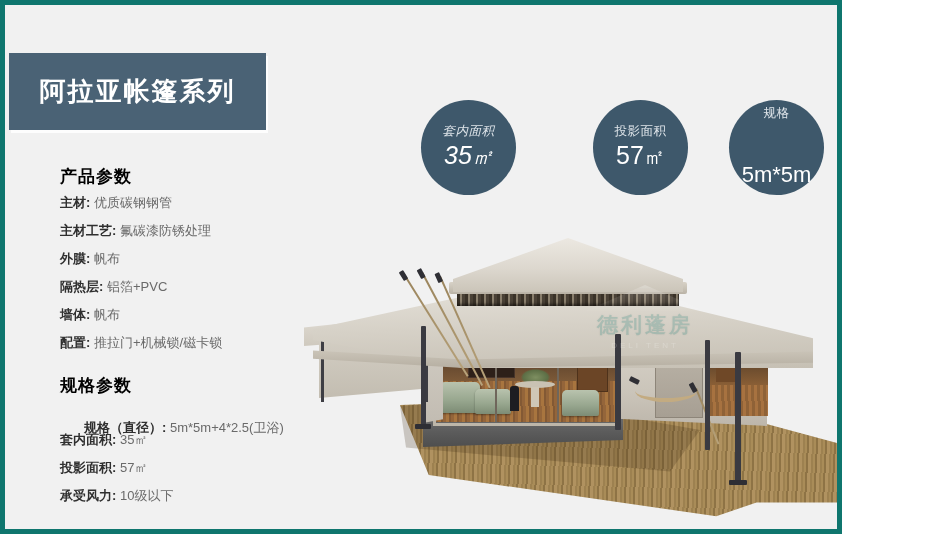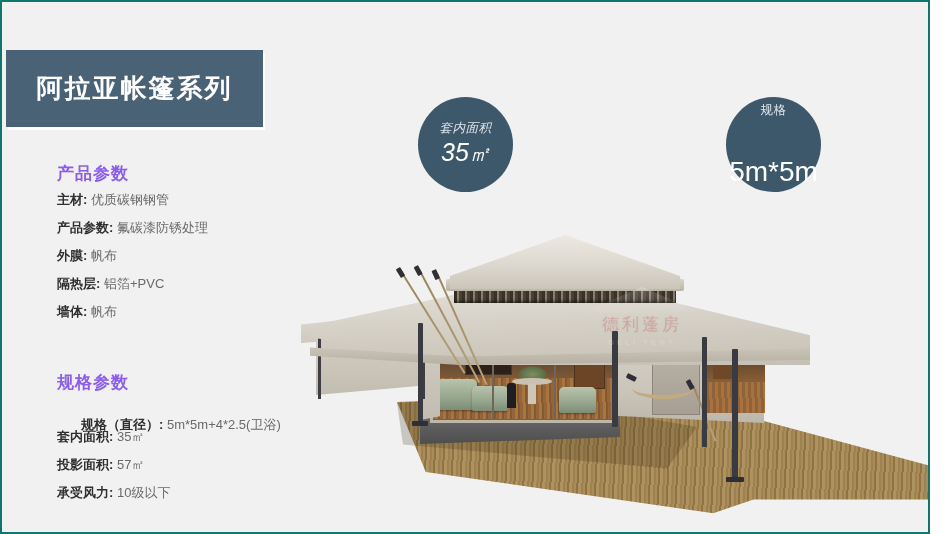--- a/index.html
+++ b/index.html
@@ -4,23 +4,23 @@
 <style>
   html,body{margin:0;padding:0;}
   body{
     width:950px;height:534px;
     background:#ffffff;
     font-family:"Liberation Sans","DejaVu Sans",sans-serif;
     overflow:hidden;
   }
   #canvas{
     position:relative;
-    width:930px;height:534px;
+    width:842px;height:534px;
     background:#f1f1f1;
-    border:2px solid #0f766e;
+    border:5px solid #0f766e;
     box-sizing:border-box;
     overflow:hidden;
   }
 
   
   .title-banner{
     position:absolute;
     left:4px;top:48px;
     width:257px;height:77px;
     background:#4a6275;
@@ -33,21 +33,21 @@
     font-weight:bold;
     letter-spacing:2px;
     white-space:nowrap;
   }
 
   
   .panel{position:absolute;left:0;top:0;width:330px;height:534px;}
   .section-head{
     position:absolute;
     left:55px;
-    color:#8b5cf6;
+    color:#000000;
     font-size:17px;
     font-weight:bold;
     letter-spacing:1px;
     white-space:nowrap;
   }
   .spec-row{
     position:absolute;
     left:55px;
     white-space:nowrap;
     font-size:13px;
@@ -79,21 +79,21 @@
     letter-spacing:0.5px;
   }
   .circle .c-value{
     font-size:25px;
     line-height:30px;
     font-weight:300;
     letter-spacing:0px;
     margin-top:1px;
   }
   .circle .c-value .unit{font-size:21px;}
-  .circle.wide .c-value{font-size:28px;margin-top:39px;}
+  .circle.wide .c-value{font-size:22px;margin-top:39px;}
 
   
   .tent-scene{
     position:absolute;
     left:300px;top:225px;
     width:650px;height:290px;
   }
   .tent-scene *{box-sizing:border-box;}
 
   
@@ -344,21 +344,21 @@
     align-items:center;justify-content:flex-end;
     pointer-events:none;
   }
   .wm-roof{
     width:120px;height:26px;
     border-top:3px solid #ffffff;
     clip-path:polygon(50% 0%,100% 100%,0% 100%);
     background:linear-gradient(180deg,rgba(255,255,255,0.75),rgba(255,255,255,0.1));
   }
   .wm-cn{
-    color:#b91c1c;font-size:17px;font-weight:normal;letter-spacing:3px;
+    color:#0f766e;font-size:21px;font-weight:bold;letter-spacing:3px;
     text-shadow:0 0 2px rgba(120,110,95,0.6);
   }
   .wm-en{
     color:#ffffff;font-size:8px;letter-spacing:3px;margin-top:2px;
   }
 </style>
 </head>
 <body>
 
 <div id="canvas">
@@ -369,34 +369,38 @@
 
   <div class="panel">
 
     <div class="section-head" style="top:160px;">产品参数</div>
 
     <div class="spec-row" style="top:191px;">
       <span class="lbl">主材:</span>
       <span class="val">优质碳钢钢管</span>
     </div>
     <div class="spec-row" style="top:219px;">
-      <span class="lbl">产品参数:</span>
+      <span class="lbl">主材工艺:</span>
       <span class="val">氟碳漆防锈处理</span>
     </div>
     <div class="spec-row" style="top:247px;">
       <span class="lbl">外膜:</span>
       <span class="val">帆布</span>
     </div>
     <div class="spec-row" style="top:275px;">
       <span class="lbl">隔热层:</span>
       <span class="val">铝箔+PVC</span>
     </div>
     <div class="spec-row" style="top:303px;">
       <span class="lbl">墙体:</span>
       <span class="val">帆布</span>
+    </div>
+    <div class="spec-row" style="top:331px;">
+      <span class="lbl">配置:</span>
+      <span class="val">推拉门+机械锁/磁卡锁</span>
     </div>
 
     <div class="section-head" style="top:369px;">规格参数</div>
 
     <div class="spec-row" style="top:416px;margin-left:24px;">
       <span class="lbl">规格（直径）:</span>
       <span class="val">5m*5m+4*2.5(卫浴)</span>
     </div>
     <div class="spec-row" style="top:428px;">
       <span class="lbl">套内面积:</span>
@@ -410,20 +414,24 @@
       <span class="lbl">承受风力:</span>
       <span class="val">10级以下</span>
     </div>
   </div>
 
   <div class="circle" style="left:416px;top:95px;font-style:italic;">
     <span class="c-label">套内面积</span>
     <span class="c-value"><span>35</span><span class="unit">㎡</span></span>
   </div>
 
+  <div class="circle" style="left:588px;top:95px;">
+    <span class="c-label">投影面积</span>
+    <span class="c-value"><span>57</span><span class="unit">㎡</span></span>
+  </div>
 
   <div class="circle wide" style="left:724px;top:95px;text-align:right;">
     <span class="c-label">规格</span>
     <span class="c-value">5m*5m</span>
   </div>
 
   <div class="tent-scene">
 
     <div class="deck"></div>
     <div class="deck-shade"></div>

